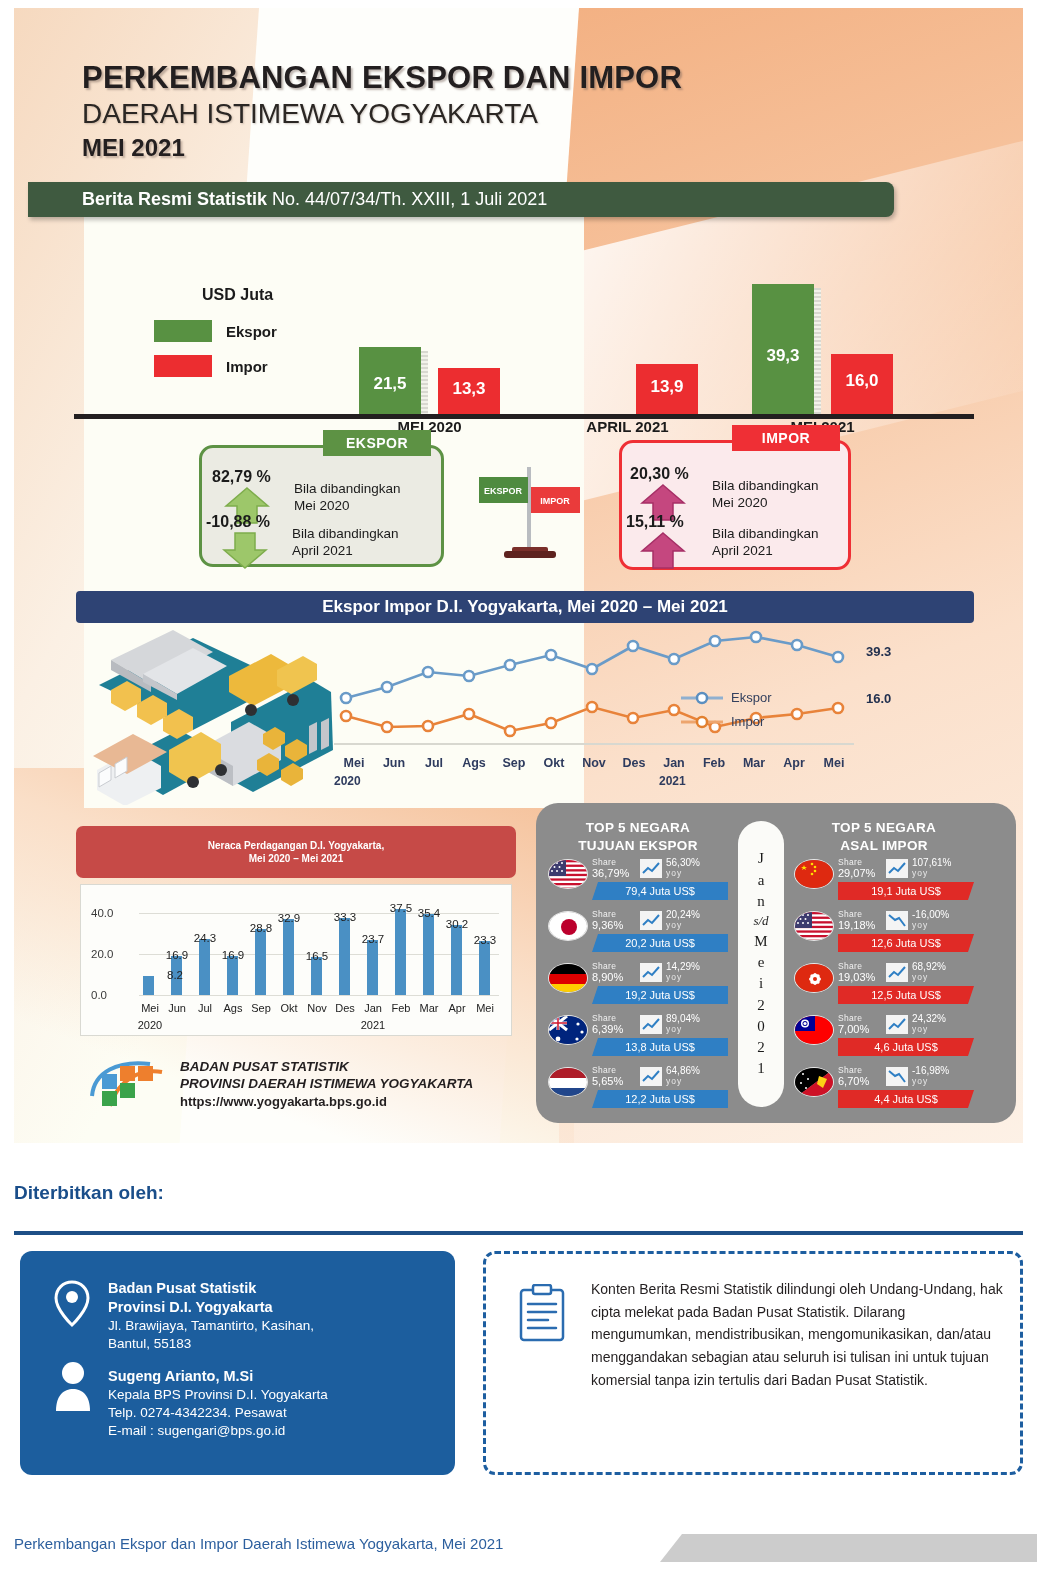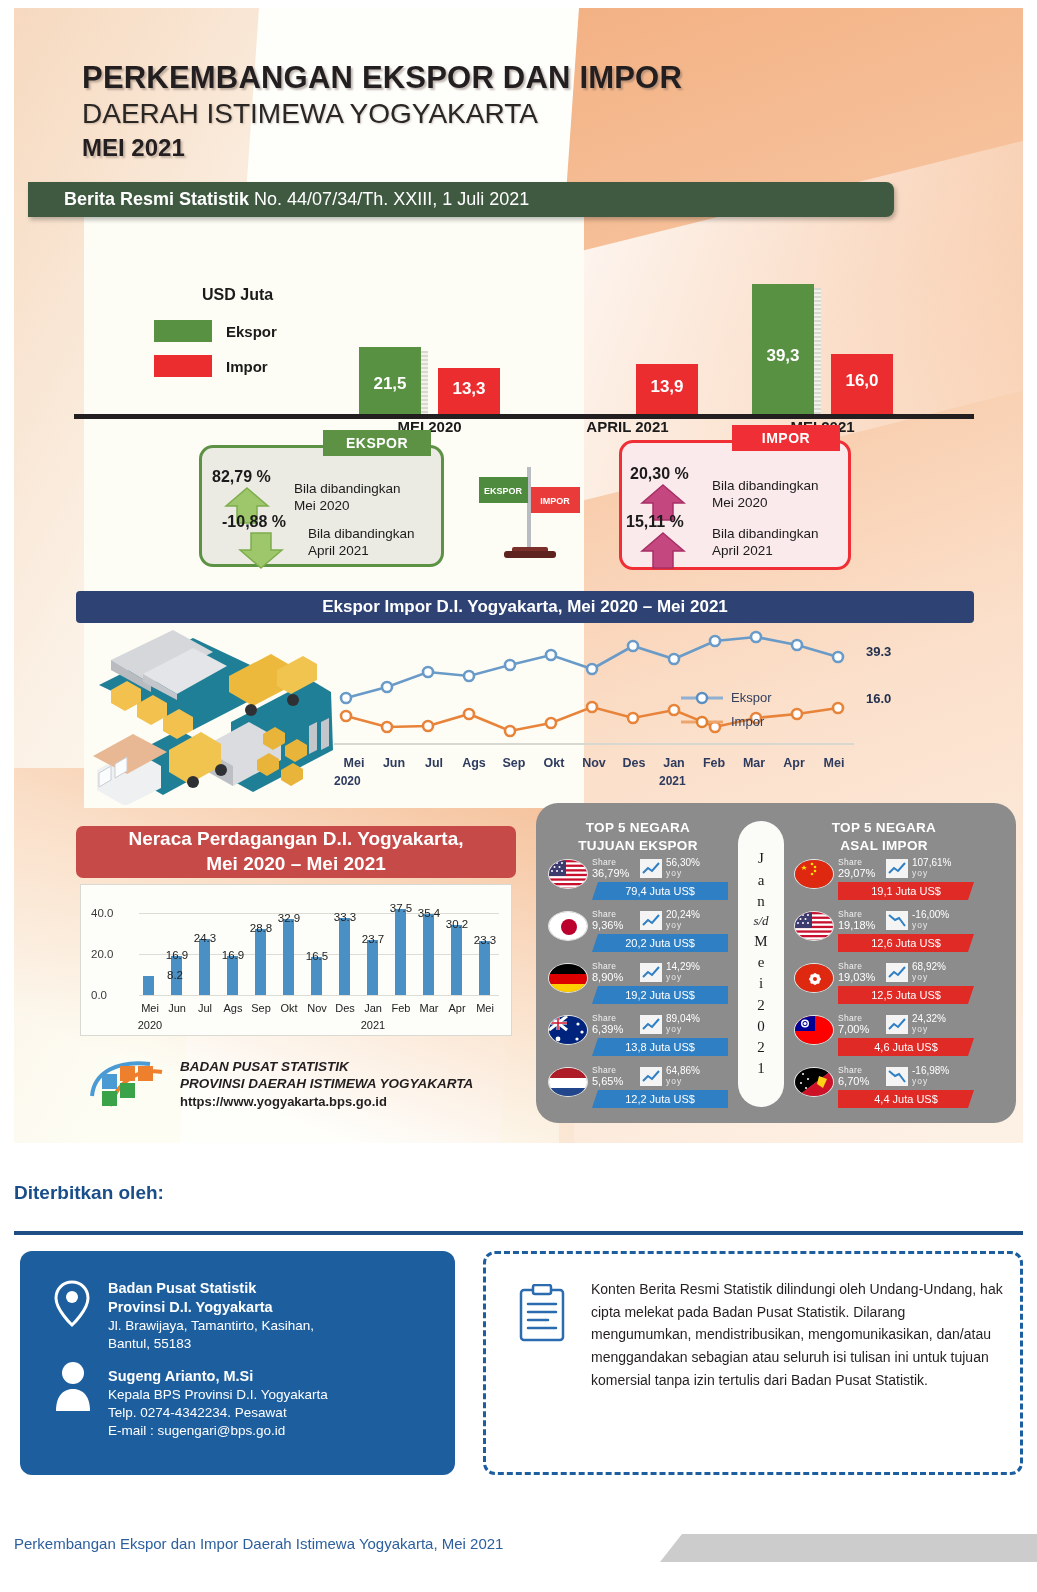--- a/index.html
+++ b/index.html
@@ -27,21 +27,21 @@
   
   .title-wrap { position:absolute; left:68px; top:52px; z-index:5; }
   .title1 { font-size:31px; font-weight:bold; letter-spacing:.2px; color:#231f20;
             text-shadow:2px 2px 2px rgba(120,100,90,.45); }
   .title2 { font-size:28px; font-weight:normal; color:#2b2724; margin-top:2px;
             text-shadow:1px 1px 2px rgba(120,100,90,.35); }
   .title3 { font-size:24px; font-weight:bold; color:#231f20; margin-top:4px;
             text-shadow:2px 2px 2px rgba(120,100,90,.4); }
   .brs-bar { position:absolute; left:14px; top:174px; width:866px; height:35px;
              background:#3f5a40; border-radius:0 8px 8px 0; box-shadow:2px 3px 4px rgba(0,0,0,.25); z-index:5;
-             display:flex; align-items:center; padding-left:36px; }
+             display:flex; align-items:center; padding-left:54px; }
   .brs-bold { color:#fff; font-size:18px; font-weight:bold; }
   .brs-rest { color:#fff; font-size:18px; font-weight:normal; margin-left:5px; }
 
   
   .barchart { position:absolute; left:60px; top:230px; width:900px; height:195px; z-index:5; }
   .usd-lbl { position:absolute; left:128px; top:48px; font-size:16px; font-weight:bold; color:#1b1b1b; }
   .lg-row { position:absolute; display:flex; align-items:center; }
   .lg-sw { width:58px; height:22px; }
   .lg-tx { margin-left:14px; font-size:15px; font-weight:bold; color:#1b1b1b; }
   .axis-line { position:absolute; left:0; top:176px; width:900px; height:5px; background:#231f20; }
@@ -77,21 +77,21 @@
   .mon-row { position:absolute; left:258px; top:128px; width:520px; display:flex; }
   .mon { flex:1; text-align:center; font-size:12.5px; font-weight:bold; color:#2e3b5e; }
   .yr { position:absolute; font-size:12px; font-weight:bold; color:#2e3b5e; top:146px; }
   .llegend { position:absolute; left:605px; top:62px; }
   .llg-row { display:flex; align-items:center; margin-bottom:9px; }
   .llg-tx { margin-left:8px; font-size:13px; color:#33405e; }
   .endlbl { position:absolute; font-size:13px; font-weight:bold; color:#22304f; }
 
   
   .ner-title { position:absolute; left:62px; top:818px; width:440px; height:52px; border-radius:7px;
-               background:#c64a47; color:#fff; font-size:19px; font-weight:bold; text-align:center;
+               background:#c64a47; color:#fff; font-size:10px; font-weight:bold; text-align:center;
                display:flex; align-items:center; justify-content:center; line-height:1.3; z-index:6; }
   .ner-box { position:absolute; left:66px; top:876px; width:432px; height:152px; background:#fdfdfa;
              border:1px solid #d9d9d2; z-index:6; }
   .ner-grid { position:absolute; left:58px; top:18px; right:12px; bottom:40px; }
   .gl { position:absolute; left:0; right:0; height:1px; background:#ddddd6; }
   .ytick { position:absolute; left:10px; font-size:11.5px; color:#3a3a3a; }
   .nbar { position:absolute; bottom:0; background:#4a90c4; }
   .nval { position:absolute; font-size:11.5px; color:#222; font-weight:normal; text-align:center; }
   .nmon { position:absolute; font-size:11px; color:#222; text-align:center; }
 
@@ -217,21 +217,21 @@
         <svg width="46" height="38" viewBox="0 0 46 38" style="margin-left:12px;">
           <polygon points="23,2 44,20 33,20 33,37 13,37 13,20 2,20" fill="#9dc76a" stroke="#7ead4c" stroke-width="1.5"></polygon>
         </svg>
       </div>
       <div class="desc" style="margin-left:4px;">
         <div>Bila dibandingkan</div>
         <div>Mei 2020</div>
       </div>
     </div>
     <div class="cmp-row" style="left:4px; top:65px;">
-      <div style="width:84px;margin-left:16px;">
+      <div style="width:84px;">
         <div class="pct">-10,88 %</div>
         <svg width="46" height="38" viewBox="0 0 46 38" style="margin-left:16px;">
           <polygon points="23,37 44,19 33,19 33,2 13,2 13,19 2,19" fill="#9dc76a" stroke="#7ead4c" stroke-width="1.5"></polygon>
         </svg>
       </div>
       <div class="desc" style="margin-left:2px;">
         <div>Bila dibandingkan</div>
         <div>April 2021</div>
       </div>
     </div>

